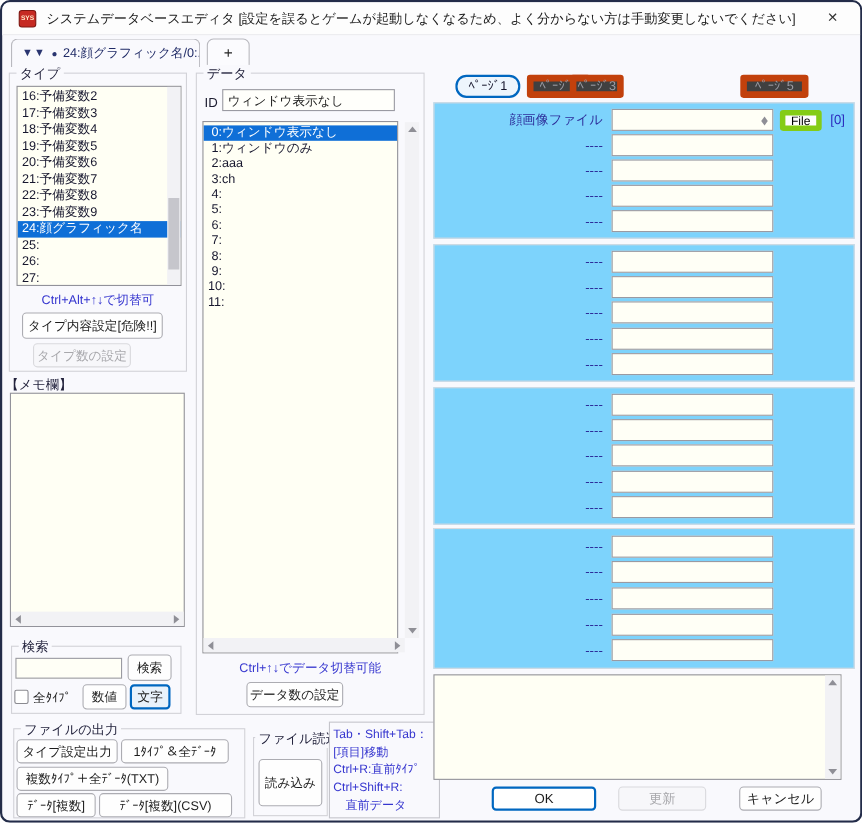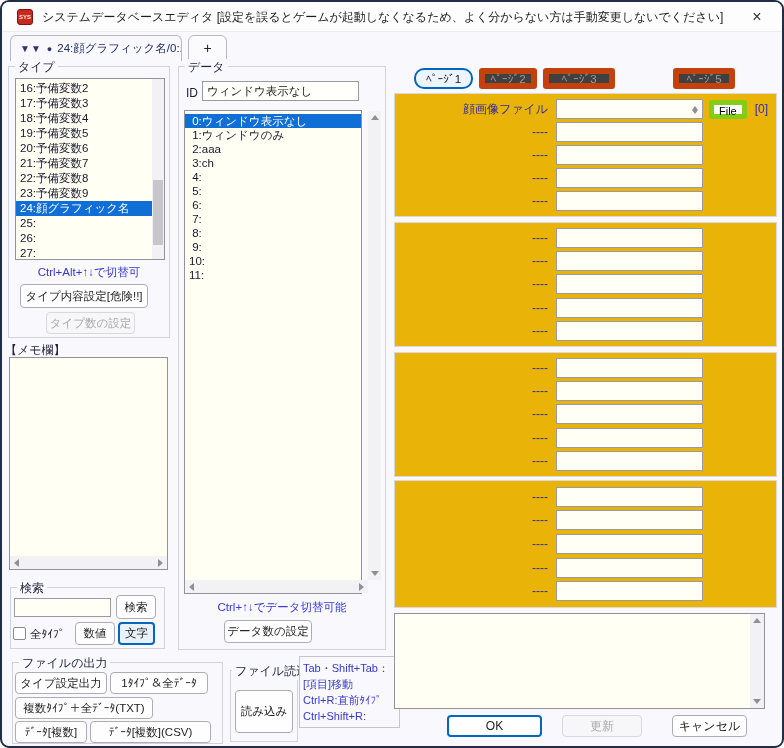--- a/index.html
+++ b/index.html
@@ -53,21 +53,21 @@
   .btn { position:absolute; background:#fefefe; border:1px solid #acacb2; border-radius:4px;
          font-size:11.5px; color:#1c1c1c; display:flex; align-items:center; justify-content:center;
          cursor:pointer; white-space:nowrap; }
   .btn.dis { color:#a8a8ac; border-color:#d9d9dd; background:#f7f7fa; cursor:default; }
   .btn.focusblue { border:2px solid #0067c0; background:#ffffff; }
   .btn.selblue { border:2px solid #0067c0; background:#e9f2fb; }
   .tin { background:#fffff6; border:1px solid #9a9aa2; font-size:11.5px; color:#1c1c1c; padding:0 4px; }
   .hint { position:absolute; color:#3636cf; font-size:11.5px; text-align:center; white-space:nowrap; }
 
   
-  .fgroup { position:absolute; left:392px; width:383px; background:#eab308; border:1px solid #dadade;
+  .fgroup { position:absolute; left:392px; width:383px; background:#7dd3fc; border:1px solid #dadade;
             display:flex; flex-direction:column; justify-content:space-evenly; padding:2px 0; }
   .frow { display:flex; align-items:center; height:20px; }
   .flab { width:161px; text-align:right; padding-right:8px; color:#2d2d9a; font-size:12px; white-space:nowrap; }
   .fwrap { position:relative; width:147px; height:20px; }
   .fin { width:147px; height:20px; background:#fffff6; border:1px solid #9a9aa2; font-size:11.5px; padding:0 4px; }
   .spin { position:absolute; right:2px; top:2px; width:12px; height:16px; display:flex; flex-direction:column;
           align-items:center; justify-content:space-between; padding:2px 0; cursor:pointer; }
   .spin i { display:block; }
   .t-up{width:0;height:0;border:3.5px solid transparent;border-bottom:4.5px solid #8f8f96;}
   .t-dn{width:0;height:0;border:3.5px solid transparent;border-top:4.5px solid #8f8f96;}
@@ -78,21 +78,21 @@
   
   .ptab { position:absolute; top:66px; height:21px; width:59px; display:flex; align-items:center;
           justify-content:center; font-size:11.5px; border-radius:3px; background:#404040;
           border:6px solid #c2410c; color:#9b9ba3; cursor:pointer; }
   .ptab.active { border:2px solid #0067c0; border-radius:10px; background:#edf5fc; color:#14142a; }
 
   
   .memo-label { position:absolute; left:3px; top:340px; font-size:12px; color:#23233d; }
   .checkbox { position:absolute; left:11px; top:625px; width:13px; height:13px; background:#ffffff;
               border:1px solid #8a8a90; border-radius:2px; cursor:pointer; }
-  .helpbox { position:absolute; left:297px; top:654px; width:101px; height:72px; border:1px solid #c5c5cb;
+  .helpbox { position:absolute; left:297px; top:654px; width:101px; height:88px; border:1px solid #c5c5cb;
              background:#f9f9fd; padding:3px 3px; color:#3636cf; font-size:11px; line-height:16px;
              overflow:hidden; white-space:nowrap; }
 </style>
 </head>
 <body>
 
 <div id="win">
 
   <div class="titlebar">
     <div class="appicon">SYS</div>
@@ -122,21 +122,21 @@
       <div class="lrow sel">24:顔グラフィック名</div>
       <div class="lrow">25:</div>
       <div class="lrow">26:</div>
       <div class="lrow">27:</div>
     </div>
   <div class="sb" style="left:150px; top:77px; width:12px; height:180px;">
     <div class="thumb" style="left:1px; right:1px; top:56%; height:36%;"></div>
   </div>
   <div class="hint" style="left:6px; top:263px; width:162px;">Ctrl+Alt+↑↓で切替可</div>
   <div class="btn" style="left:18px; top:282px; width:128px; height:24px;">タイプ内容設定[危険!!]</div>
-  <div class="btn dis" style="left:44px; top:310px; width:89px; height:22px;">タイプ数の設定</div>
+  <div class="btn dis" style="left:28px; top:310px; width:89px; height:22px;">タイプ数の設定</div>
 
   <div class="memo-label">【メモ欄】</div>
   <div class="ivory" style="position:absolute; left:7px; top:355px; width:159px; height:213px;"></div>
   <div class="sb" style="left:8px; top:554px; width:157px; height:13px;">
     <div class="arr" style="left:0;">
         <i class="tri-l"></i>
       </div>
     <div class="arr" style="right:0;">
         <i class="tri-r"></i>
       </div>
@@ -207,21 +207,21 @@
   <div class="helpbox">
       <div>Tab・Shift+Tab：</div>
       <div>[項目]移動</div>
       <div>Ctrl+R:直前ﾀｲﾌﾟ</div>
       <div>Ctrl+Shift+R:</div>
       <div>　直前データ</div>
     </div>
 
   <div class="ptab active" style="left:412px; width:59px;">ﾍﾟｰｼﾞ1</div>
   <div class="ptab" style="left:477px; width:58px;">ﾍﾟｰｼﾞ2</div>
-  <div class="ptab" style="left:541px; width:72px;">ﾍﾟｰｼﾞ3</div>
+  <div class="ptab" style="left:516px; width:49px;">ﾍﾟｰｼﾞ3</div>
   <div class="ptab" style="left:605px; width:60px;margin-top:33px;">ﾍﾟｰｼﾞ4</div>
   <div class="ptab" style="left:671px; width:62px;">ﾍﾟｰｼﾞ5</div>
 
   <div class="fgroup" style="top:91px; height:124px;">
       <div class="frow">
         <span class="flab">顔画像ファイル</span>
         <span class="fwrap"><input class="fin" style=""><span class="spin">
             <i class="t-up"></i>
             <i class="t-dn"></i>
           </span></span>

